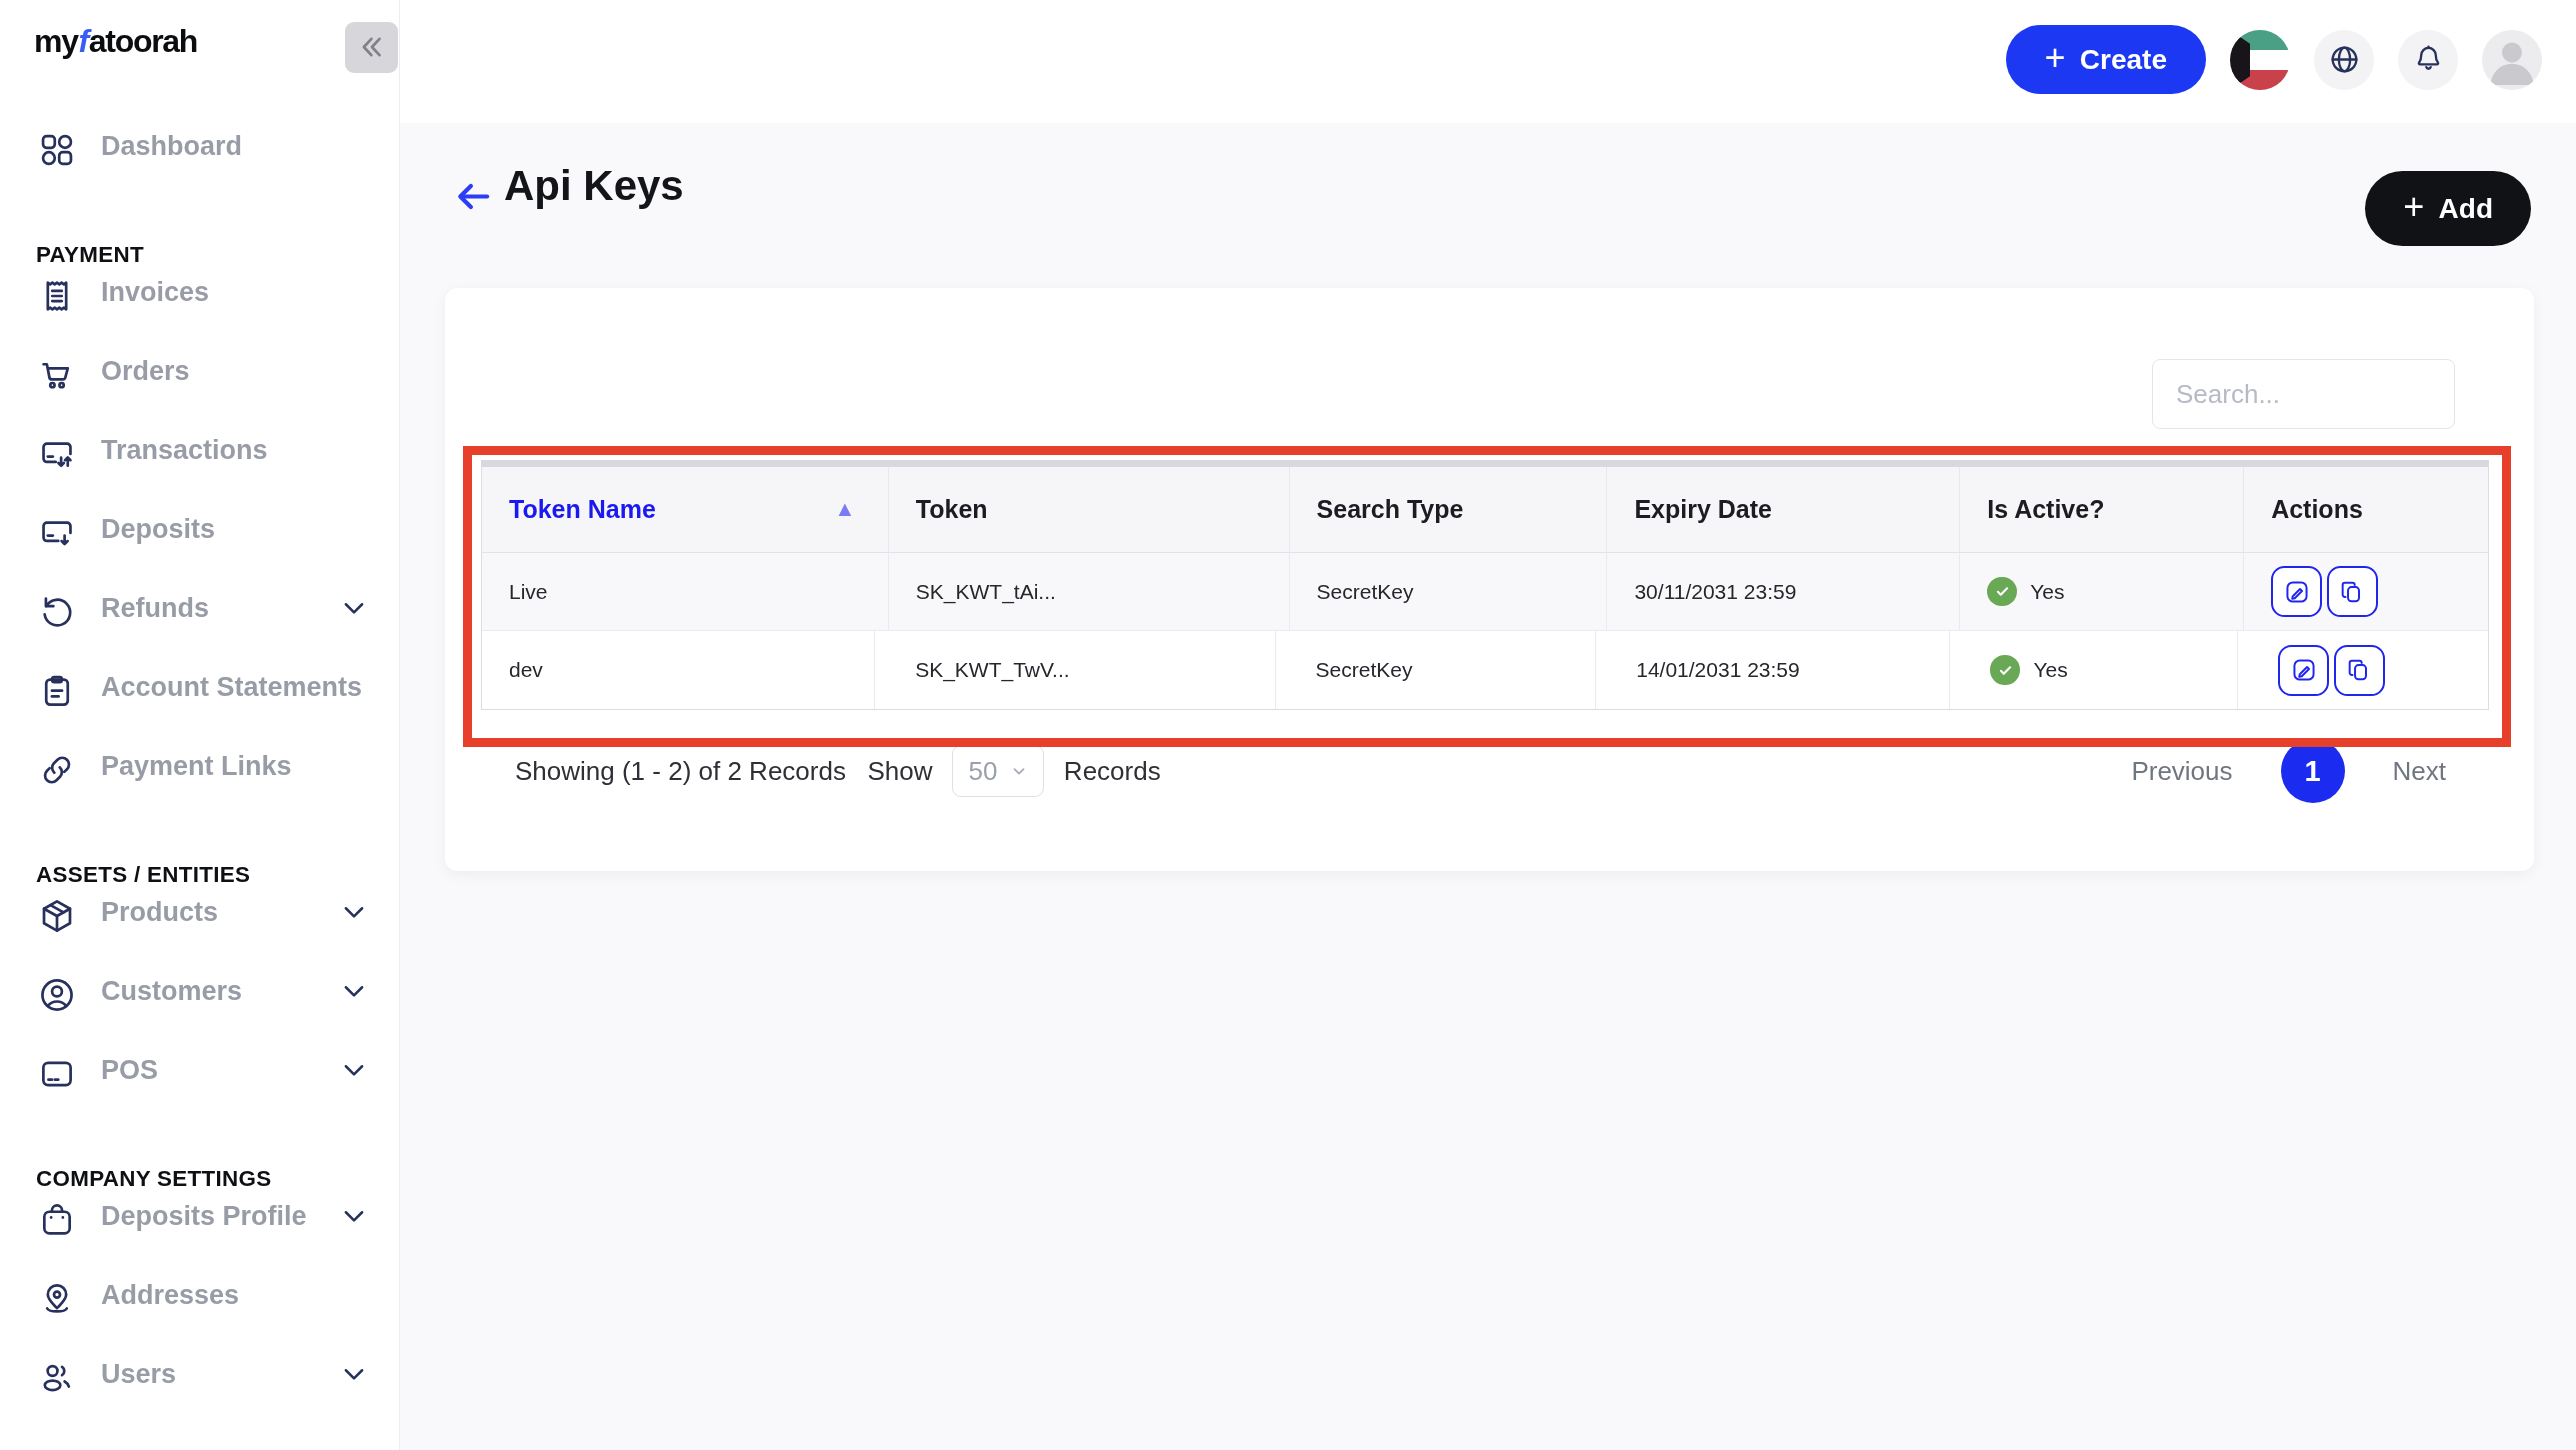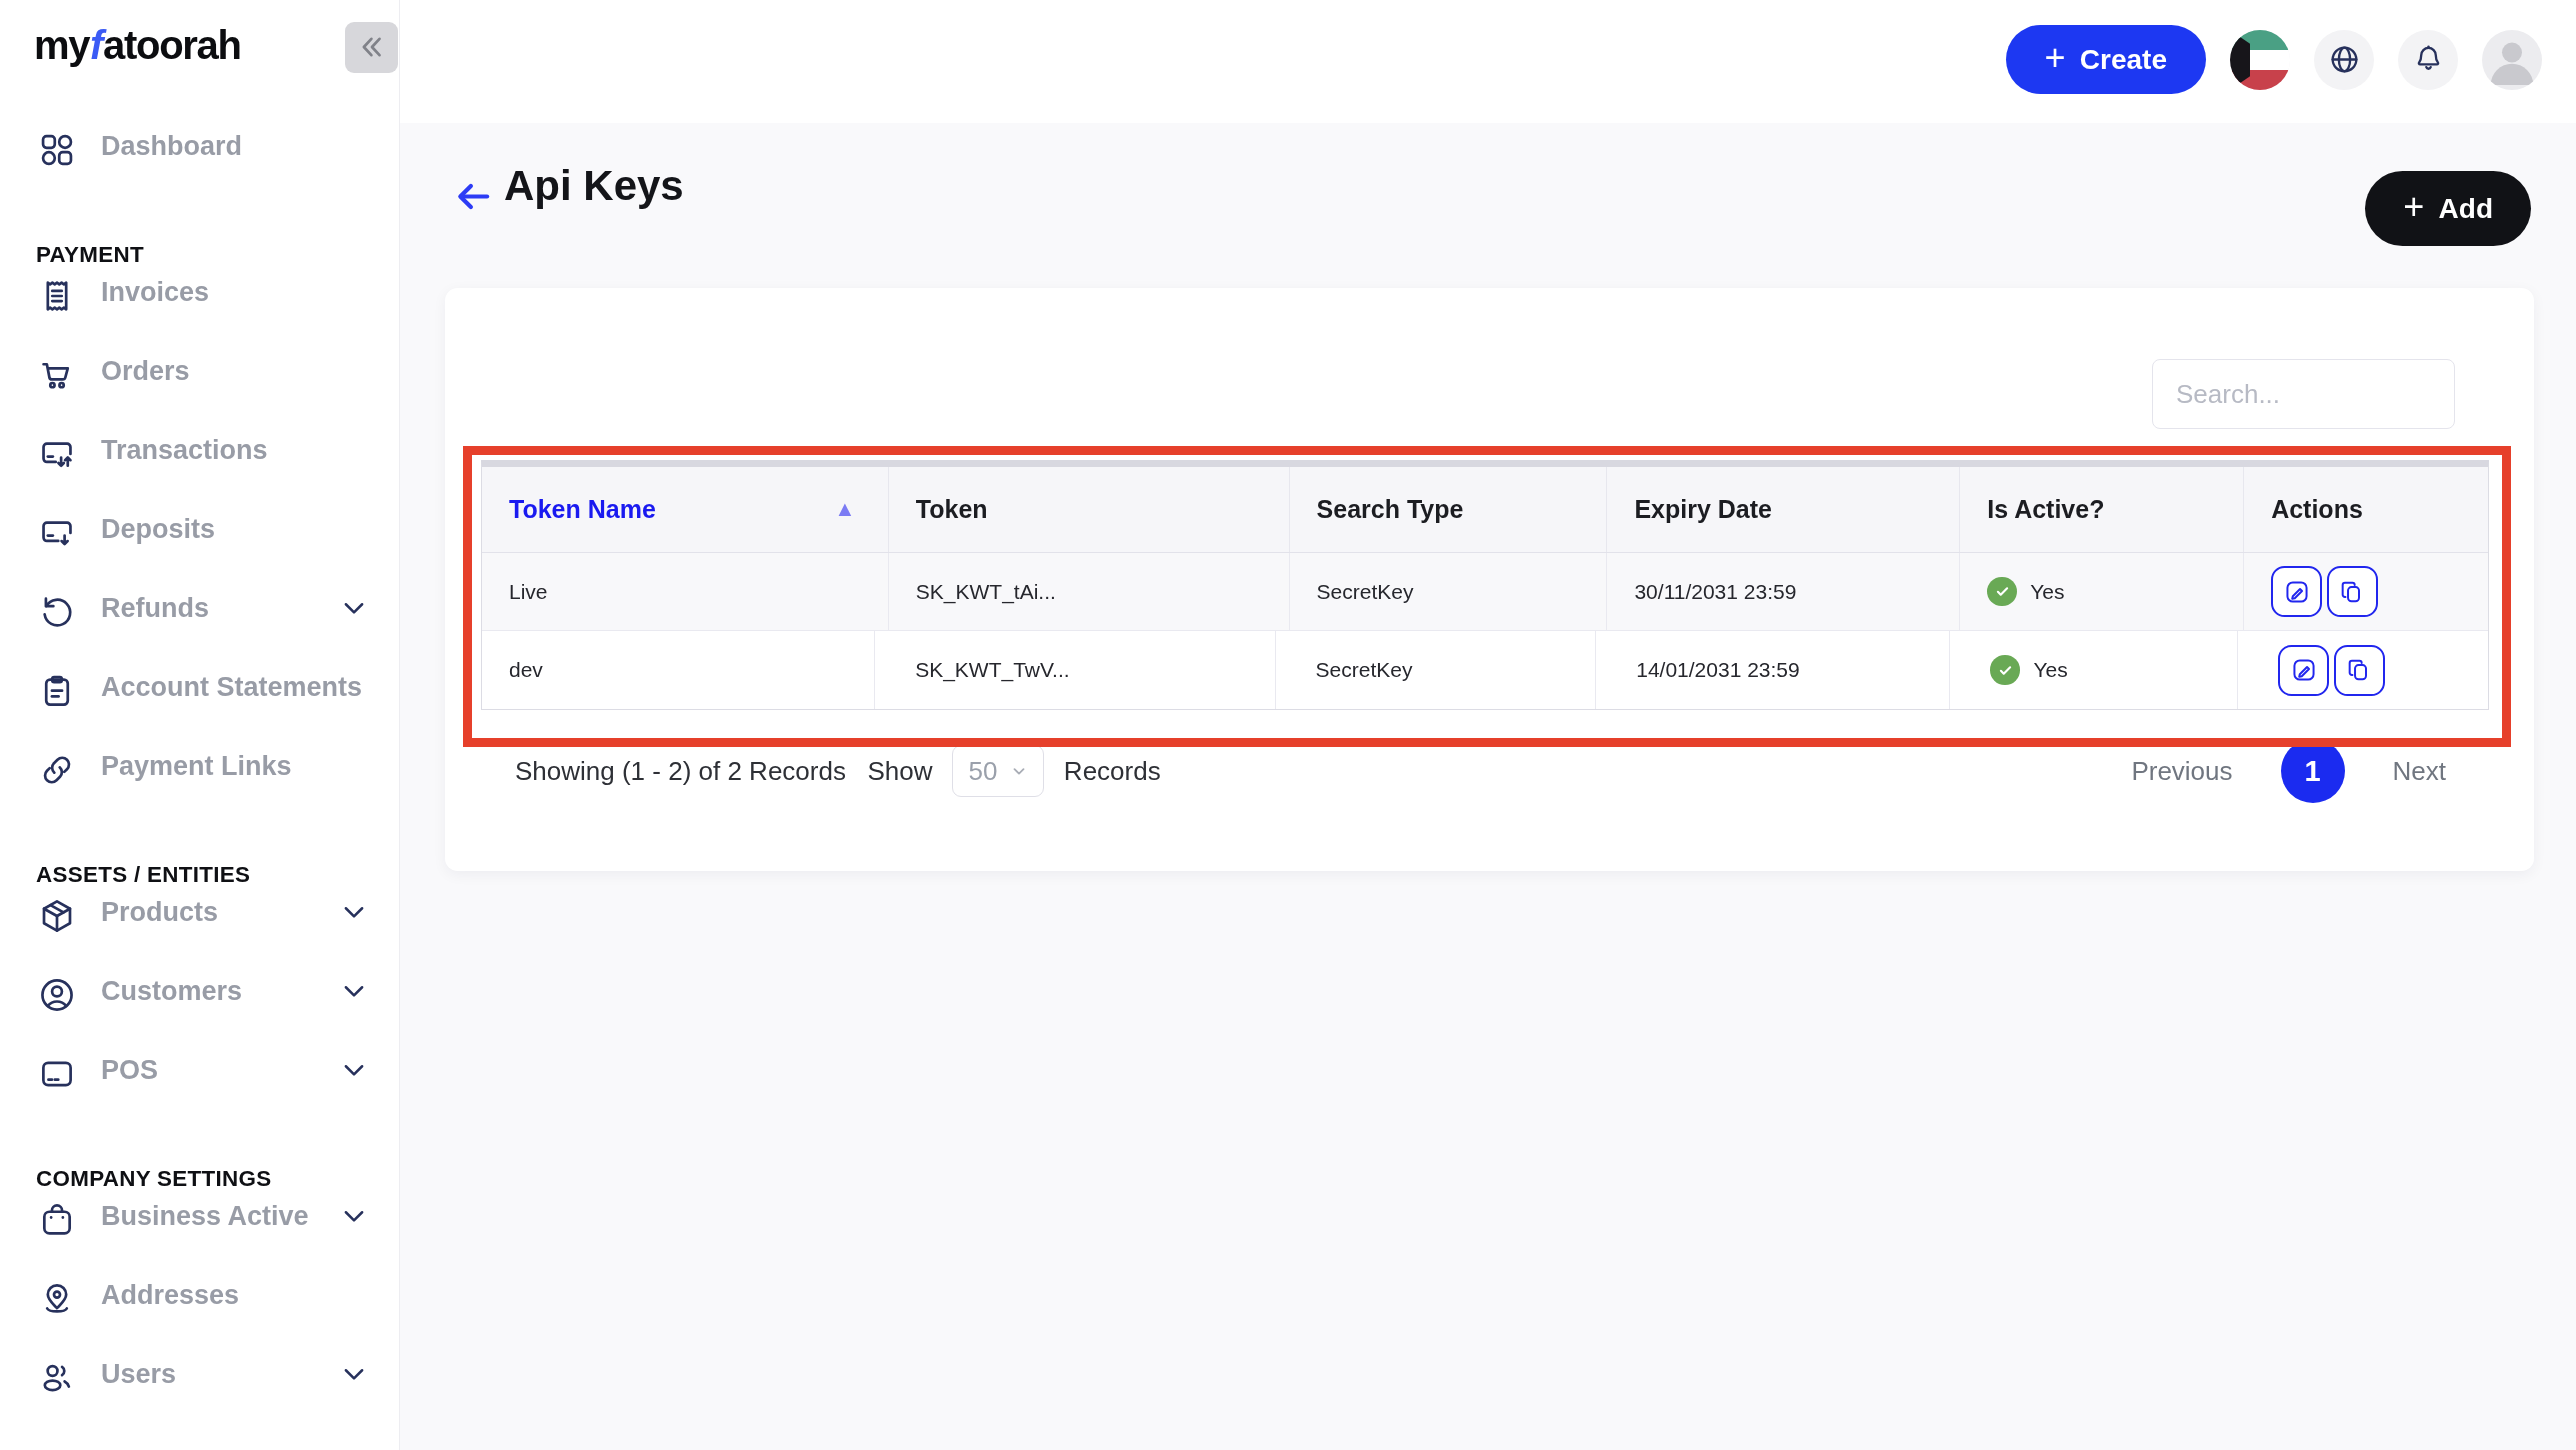--- a/index.html
+++ b/index.html
@@ -7,21 +7,21 @@
   body { font-family:"Liberation Sans", sans-serif; background:#f9f9fb; position:relative; }
   :root{
     --accent:#1d38f2; --link:#1a1af0; --red:#e6402b; --green:#69a955;
     --dark:#111216; --navy:#27315c;
   }
   svg { display:block; }
 
   
   .sidebar { position:absolute; left:0; top:0; width:400px; height:1451px; background:#fff;
              border-right:0.9px solid #ededf1; z-index:3; }
-  .logo { position:absolute; left:34px; top:23px; font-size:40px; font-weight:800;
+  .logo { position:absolute; left:34px; top:23px; font-size:32px; font-weight:800;
           color:#0c0d10; letter-spacing:-1.3px; }
   .logo .f { color:#3b5bf5; font-style:italic; padding:0 0.9px; }
   .collapse-btn { position:absolute; left:345px; top:21.5px; width:53px; height:51px;
           background:#d7d7db; border-radius:9px; display:flex; align-items:center;
           justify-content:center; cursor:pointer; }
   .nav { position:absolute; top:131px; left:0; right:0; }
   .nav-section-label { height:67px; display:flex; align-items:flex-end; padding:0 0 9px 36px;
           font-size:22.4px; font-weight:700; color:#0f1014; letter-spacing:0.3px; }
   .nav-item { height:79px; display:flex; align-items:flex-start; padding:0 30px 0 38px; cursor:pointer; }
   .nav-icon { width:38px; height:38px; color:var(--navy); flex:0 0 38px; }
@@ -248,21 +248,21 @@
       <div class="nav-section-label">COMPANY SETTINGS</div>
       <div class="nav-item">
         <span class="nav-icon">
           <svg width="38" height="38" viewBox="0 0 24 24" fill="none" stroke="currentColor" stroke-width="1.7" stroke-linecap="round" stroke-linejoin="round">
             <rect x="4" y="6.8" width="16" height="13.6" rx="3.2"></rect>
             <path d="M8.8 6.8V6a3.2 3.2 0 0 1 6.4 0v.8"></path>
             <line x1="8.3" y1="10.3" x2="8.3" y2="10.45"></line>
             <line x1="15.7" y1="10.3" x2="15.7" y2="10.45"></line>
           </svg>
         </span>
-        <span class="nav-label">Business Active</span>
+        <span class="nav-label">Deposits Profile</span>
         <span class="nav-chevron">
           <svg width="30" height="30" viewBox="0 0 24 24" fill="none" stroke="currentColor" stroke-width="2" stroke-linecap="round" stroke-linejoin="round">
             <path d="M5.5 9l6.5 6.5L18.5 9"></path>
           </svg>
         </span>
       </div>
       <div class="nav-item">
         <span class="nav-icon">
           <svg width="38" height="38" viewBox="0 0 24 24" fill="none" stroke="currentColor" stroke-width="1.7" stroke-linecap="round" stroke-linejoin="round">
             <path d="M12 3.4a5.8 5.8 0 0 1 5.8 5.8c0 3.2-2.9 5.6-5.8 8.6-2.9-3-5.8-5.4-5.8-8.6A5.8 5.8 0 0 1 12 3.4z"></path>

